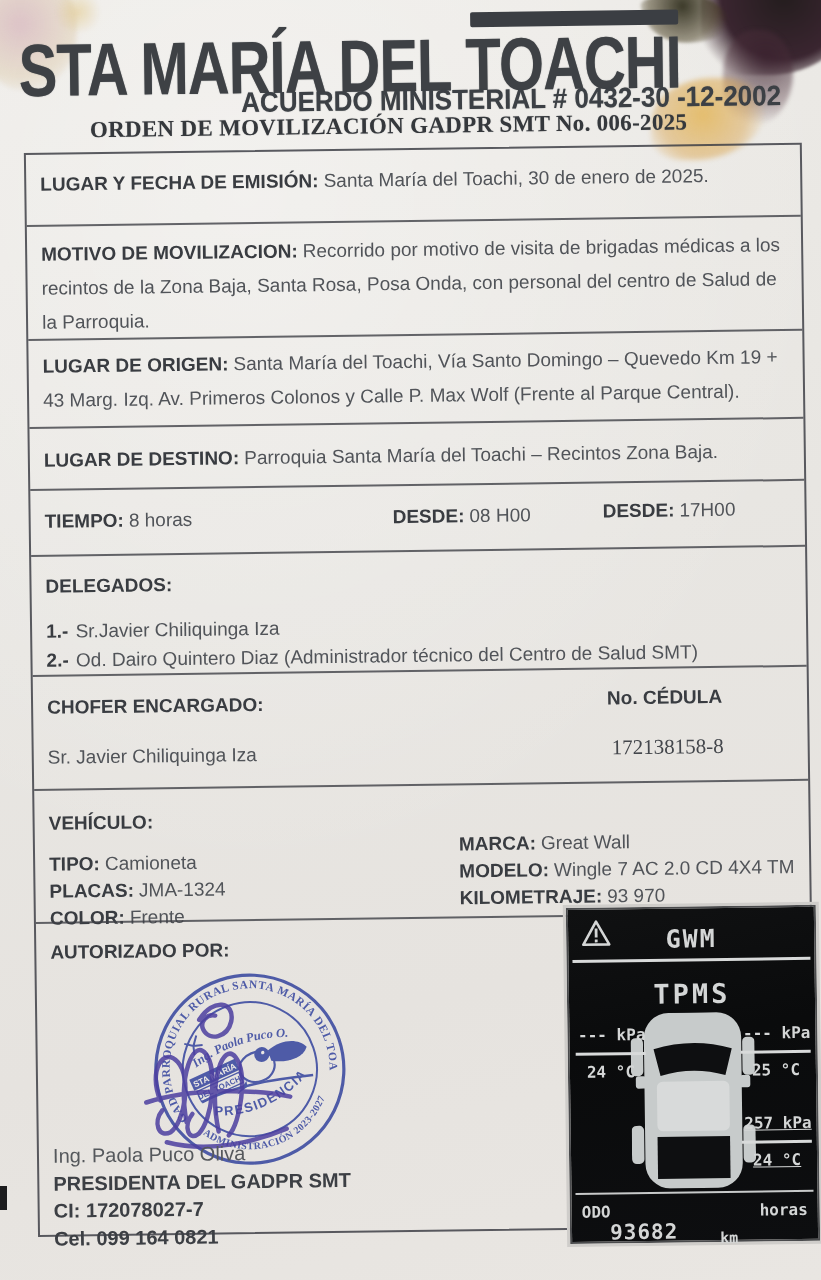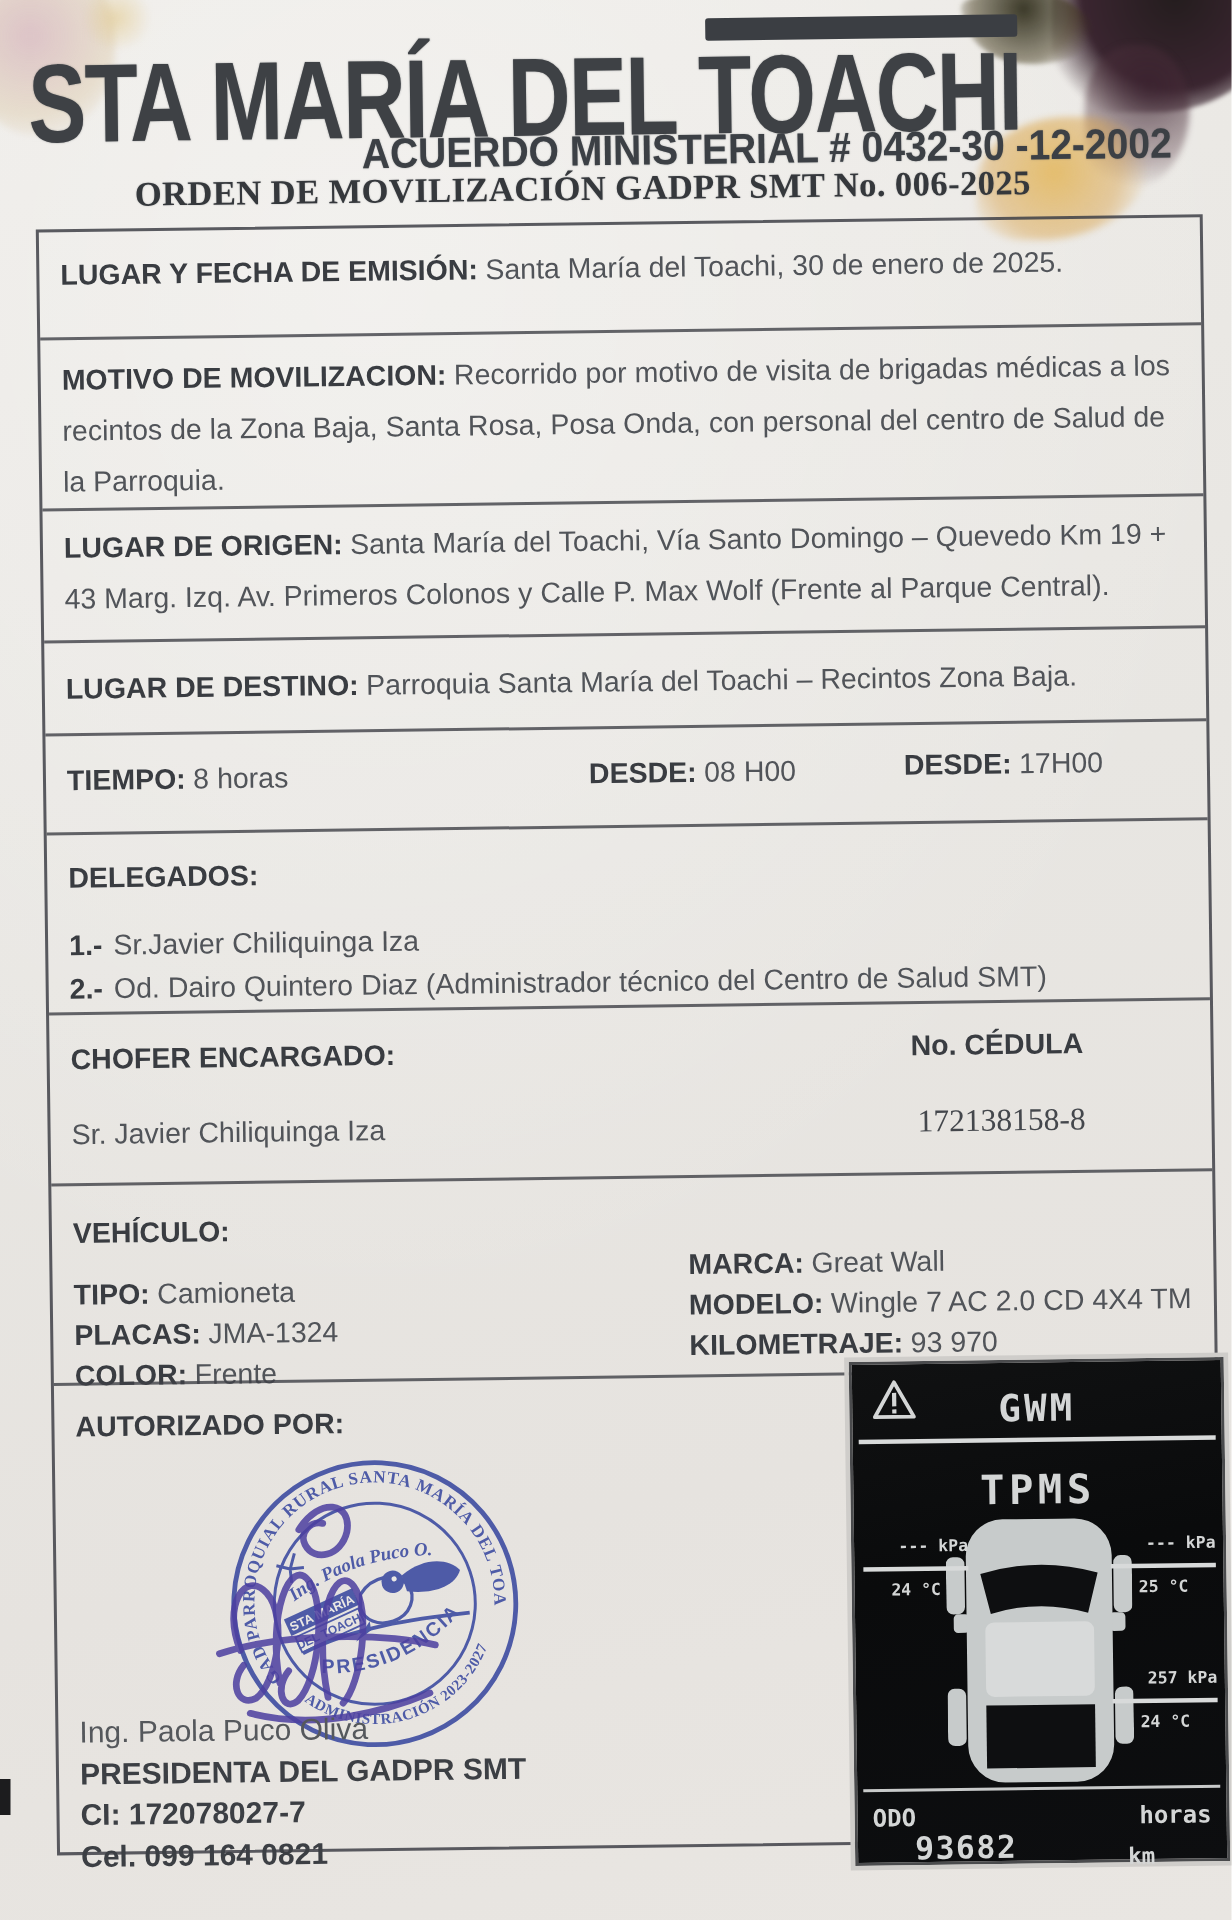--- a/index.html
+++ b/index.html
@@ -77,33 +77,33 @@
     background:linear-gradient(170deg,#101112,#0a0b0c 40%,#0d0e10);
     border:2px solid #4a4b4d;outline:3px solid #cfcdca;
     font-family:"DejaVu Sans Mono",monospace;color:#d4d6d6;font-weight:bold;}
   .tpms-head{position:absolute;left:0;top:0;right:0;height:46px;}
   .tpms-brand{position:absolute;left:0;right:0;top:9px;text-align:center;font-size:25px;letter-spacing:2px;}
   .warn-icon{position:absolute;left:12px;top:8px;}
   .tpms-hr{position:absolute;left:4px;right:4px;top:50px;height:3px;background:#d8dada;}
   .tpms-title{position:absolute;left:0;right:0;top:62px;text-align:center;font-size:27px;letter-spacing:3px;}
   .tpms-body{position:absolute;left:0;right:0;top:100px;height:178px;}
   .car{position:absolute;left:50%;top:4px;transform:translateX(-50%);}
-  .readout{position:absolute;width:70px;font-size:11px;letter-spacing:0;}
+  .readout{position:absolute;width:70px;font-size:16px;letter-spacing:0;}
   .readout .pr{display:block;border-bottom:3px solid #d8dada;padding-bottom:3px;white-space:nowrap;}
   .readout .tp{display:block;padding-top:3px;text-align:center;white-space:nowrap;}
   .ro-fl{left:6px;top:12px;text-align:right;}
   .ro-fr{right:5px;top:12px;text-align:right;}
   .ro-rl{left:6px;top:102px;text-align:right;}
-  .ro-rr{right:5px;top:102px;text-align:right;}
+  .ro-rr{right:5px;top:102px;text-align:right;text-decoration:underline;}
   .tpms-hr2{position:absolute;left:4px;right:4px;top:283px;height:2px;background:#c8caca;}
   .tpms-foot{position:absolute;left:10px;right:10px;top:289px;font-size:16px;}
   .foot-trip{float:right;}
   .tpms-odo-row{position:absolute;left:0;right:0;top:305px;height:31px;overflow:hidden;}
   .odo-val{position:absolute;left:38px;font-size:21px;letter-spacing:1px;}
-  .odo-unit{position:absolute;left:148px;top:12px;font-size:15px;margin-left:32px;}
+  .odo-unit{position:absolute;left:148px;top:12px;font-size:15px;}
   .trip-val{position:absolute;right:4px;font-size:29px;}
 </style>
 </head>
 <body>
 
 <div class="page">
 
   <div class="deco deco-left-pink"></div>
   <div class="deco deco-left-yellow"></div>
   <div class="deco deco-right-dark"></div>

